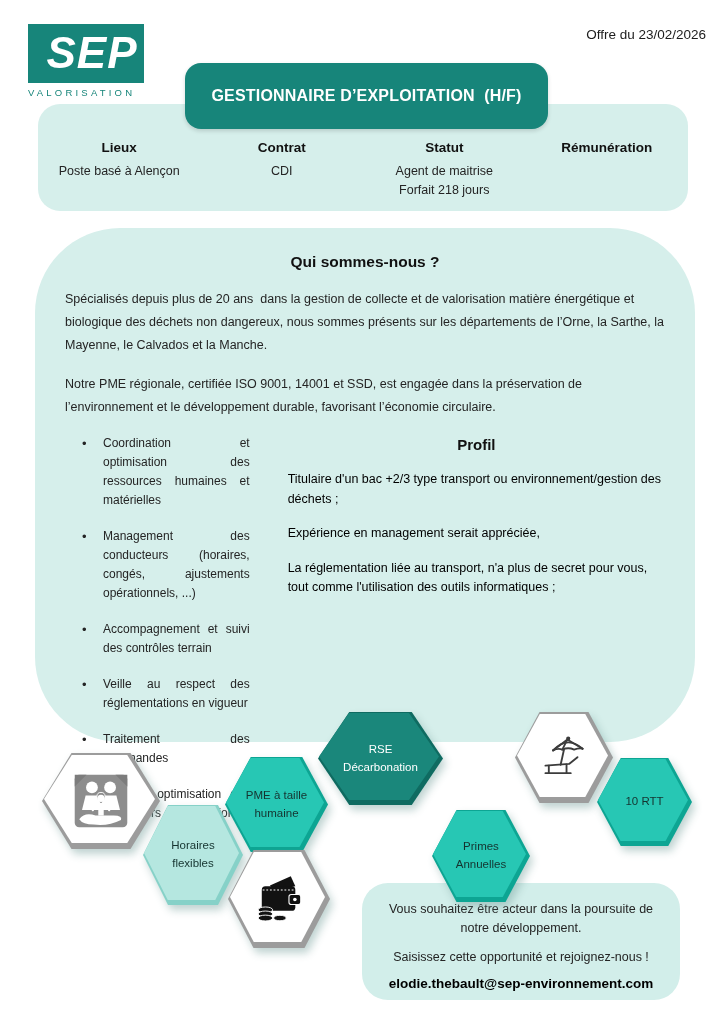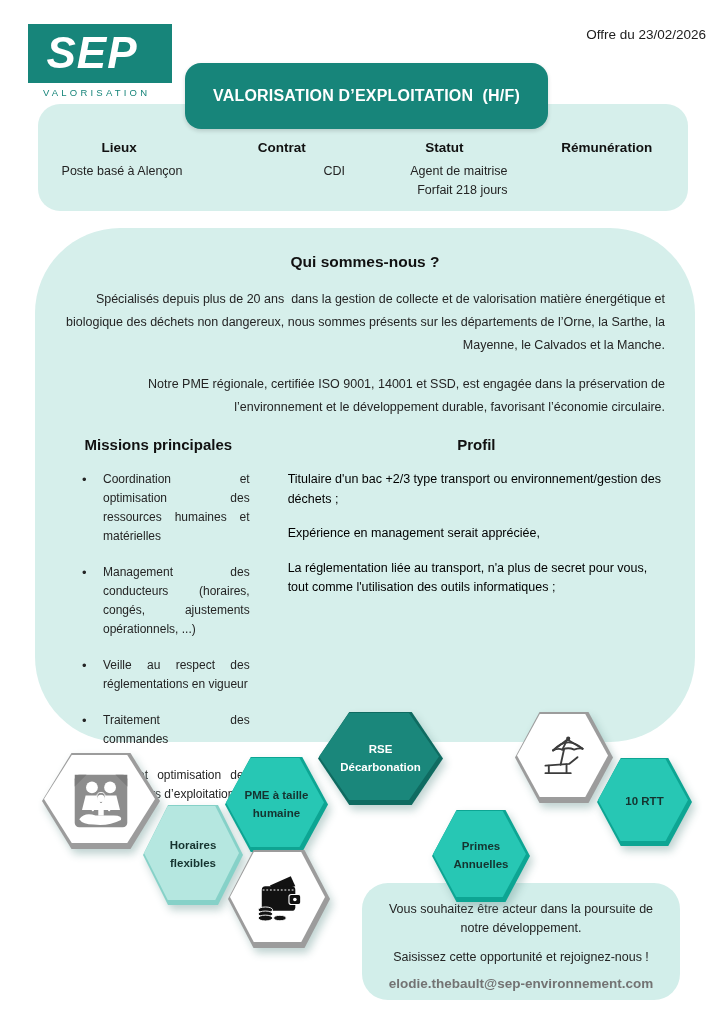--- a/index.html
+++ b/index.html
@@ -10,64 +10,64 @@
     background: #ffffff;
     overflow: hidden;
     font-family: "Liberation Sans", "DejaVu Sans", sans-serif;
     color: #242424;
     margin: 0 auto;
   }
 
   
   .logo { position:absolute; left:28px; top:24px; }
   .logo-rect {
-    width:144px; height:59px; background:#17857a;
+    width:116px; height:59px; background:#17857a;
     position:relative;
   }
   .logo-sep {
     position:absolute; left:-6px; top:4px; width:140px;
     font-size:44px; font-weight:800; font-style:italic;
     color:#ffffff; letter-spacing:1px; text-align:center;
   }
   .logo-sub {
     margin-top:4px; font-size:9.5px; letter-spacing:3.2px;
-    color:#17857a; font-weight:500;margin-left:15px;
+    color:#17857a; font-weight:500;
   }
   .offer-date {
     position:absolute; right:18px; top:27px;
     font-size:13.5px; color:#1c1c1c;
   }
   .title-banner {
     position:absolute; left:185px; top:63px; width:363px; height:66px;
     background:#17857a; border-radius:16px; z-index:3;
     display:flex; align-items:center; justify-content:center;
     color:#ffffff; font-weight:700; font-size:16px; letter-spacing:.2px;
     white-space:pre-wrap; text-align:center;
     box-shadow:0 2px 4px rgba(0,0,0,.15);
   }
 
   
   .info-card {
     position:absolute; left:38px; top:104px; width:650px; height:107px;
     background:#d6efeb; border-radius:22px; z-index:1;
     display:flex; padding-top:36px;
   }
-  .info-col { flex:1 1 0; text-align:center; padding:0 18px; }
+  .info-col { flex:1 1 0; text-align:center; padding:0 6px; }
   .info-label { font-size:13.5px; font-weight:700; color:#111; margin-bottom:7px; }
-  .info-value { font-size:12.5px; line-height:1.5; color:#242424; white-space:pre-line;text-align:right; }
+  .info-value { font-size:12.5px; line-height:1.5; color:#242424; white-space:pre-line; }
 
   
   .main-card {
     position:absolute; left:35px; top:228px; width:660px; height:514px;
     background:#d6efeb; border-radius:85px; z-index:1;
     padding:25px 22px 0;
   }
   .about-heading { text-align:center; font-size:15.5px; font-weight:700; color:#111; margin-bottom:17px; }
   .about-p {
-    width:600px; margin:0 auto 16px; text-align:right;
+    width:600px; margin:0 auto 16px; text-align:left;
     font-size:12.5px; line-height:1.83; color:#242424; white-space:pre-wrap;
   }
   .cols { display:flex; margin-top:4px; padding:0 8px; }
   .col-missions { width:312px; }
   .col-profil { flex:1 1 auto; padding-left:36px; }
   .col-h { text-align:center; font-size:15px; font-weight:700; color:#111; margin:2px 0 17px; }
   .mission-list { list-style:none; padding:0 2px 0 12px; }
   .mission-list li {
     position:relative; padding-left:26px; margin-bottom:17px;
     font-size:12px; line-height:1.58; text-align:justify;
@@ -75,32 +75,32 @@
   .mission-list li::before { content:"•"; position:absolute; left:5px; top:0; font-size:13px; }
   .profil-p { font-size:12.5px; line-height:1.55; margin-bottom:15px; color:#000000; }
 
   
   .contact-card {
     position:absolute; left:362px; top:883px; width:318px; height:117px;
     background:#d2eeea; border-radius:26px; z-index:2;
     padding:17px 24px 0; text-align:center;
   }
   .contact-line { font-size:12.5px; line-height:1.5; color:#242424; margin-bottom:10px; }
-  .contact-email { font-size:13.5px; font-weight:700; color:#737373; cursor:pointer; }
+  .contact-email { font-size:13.5px; font-weight:700; color:#000000; cursor:pointer; }
 
   
   .hex { position:absolute; z-index:5; filter:drop-shadow(3px 5px 4px rgba(110,155,150,.45)); }
   .hex-shape, .hex-inner {
     clip-path:polygon(0% 50%,25% 0%,75% 0%,100% 50%,75% 100%,25% 100%);
   }
   .hex-shape { position:absolute; inset:0; }
   .hex-inner { position:absolute; inset:1px 4px 5px 1px; }
   .hex-label {
     position:absolute; inset:0; display:flex; align-items:center; justify-content:center;
-    text-align:center; font-weight:700; font-size:11.5px; line-height:1.55;
+    text-align:center; font-weight:400; font-size:11.5px; line-height:1.55;
     white-space:pre-line; color:#15332f; padding:0 14%;
   }
   .hex-icon { position:absolute; inset:0; display:flex; align-items:center; justify-content:center; }
 
   .hex.turquoise .hex-shape { background:#0da593; }
   .hex.turquoise .hex-inner { background:#27c7b4; }
   .hex.mint .hex-shape { background:#86d1c8; }
   .hex.mint .hex-inner { background:#b5e7e0; }
   .hex.darkteal .hex-shape { background:#0f6b61; }
   .hex.darkteal .hex-inner { background:#1a877b; }
@@ -125,21 +125,21 @@
 
   <div class="logo">
     <div class="logo-rect">
       <div class="logo-sep">SEP</div>
     </div>
     <div class="logo-sub">VALORISATION</div>
   </div>
 
   <div class="offer-date">Offre du 23/02/2026</div>
 
-  <div class="title-banner">VALORISATION D’EXPLOITATION  (H/F)</div>
+  <div class="title-banner">GESTIONNAIRE D’EXPLOITATION  (H/F)</div>
 
   <div class="info-card">
     <div class="info-col">
       <div class="info-label">Lieux</div>
       <div class="info-value">Poste basé à Alençon</div>
     </div>
     <div class="info-col">
       <div class="info-label">Contrat</div>
       <div class="info-value">CDI</div>
     </div>
@@ -153,24 +153,24 @@
     </div>
   </div>
 
   <div class="main-card">
     <div class="about-heading">Qui sommes-nous ?</div>
     <p class="about-p">Spécialisés depuis plus de 20 ans  dans la gestion de collecte et de valorisation matière énergétique et biologique des déchets non dangereux, nous sommes présents sur les départements de l’Orne, la Sarthe, la Mayenne, le Calvados et la Manche.</p>
     <p class="about-p">Notre PME régionale, certifiée ISO 9001, 14001 et SSD, est engagée dans la préservation de l’environnement et le développement durable, favorisant l’économie circulaire.</p>
 
     <div class="cols">
       <div class="col-missions">
-        <div class="col-h">Missions principales</div>
         <ul class="mission-list">
           <li>Coordination et optimisation des ressources humaines et matérielles</li>
           <li>Management des conducteurs (horaires, congés, ajustements opérationnels, ...)</li>
+          <li>Accompagnement et suivi des contrôles terrain</li>
           <li>Veille au respect des réglementations en vigueur</li>
           <li>Traitement des commandes</li>
           <li>Suivi et optimisation des indicateurs d’exploitation</li>
         </ul>
       </div>
       <div class="col-profil">
         <div class="col-h">Profil</div>
         <p class="profil-p">Titulaire d'un bac +2/3 type transport ou environnement/gestion des déchets ;</p>
         <p class="profil-p">Expérience en management serait appréciée,</p>
         <p class="profil-p">La réglementation liée au transport, n'a plus de secret pour vous, tout comme l'utilisation des outils informatiques ;</p>

